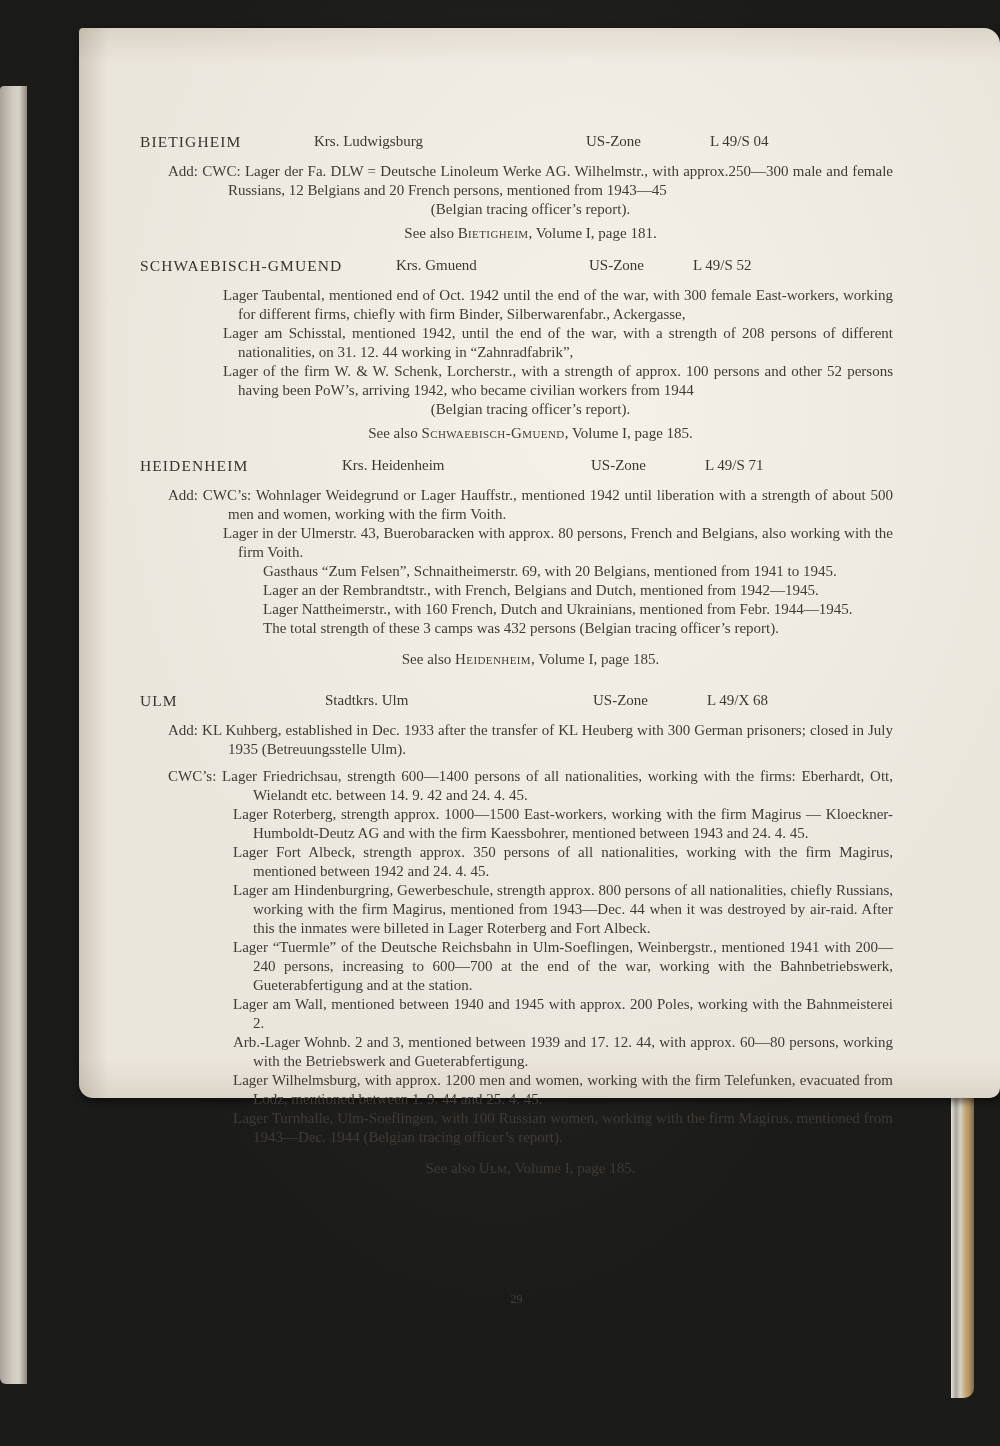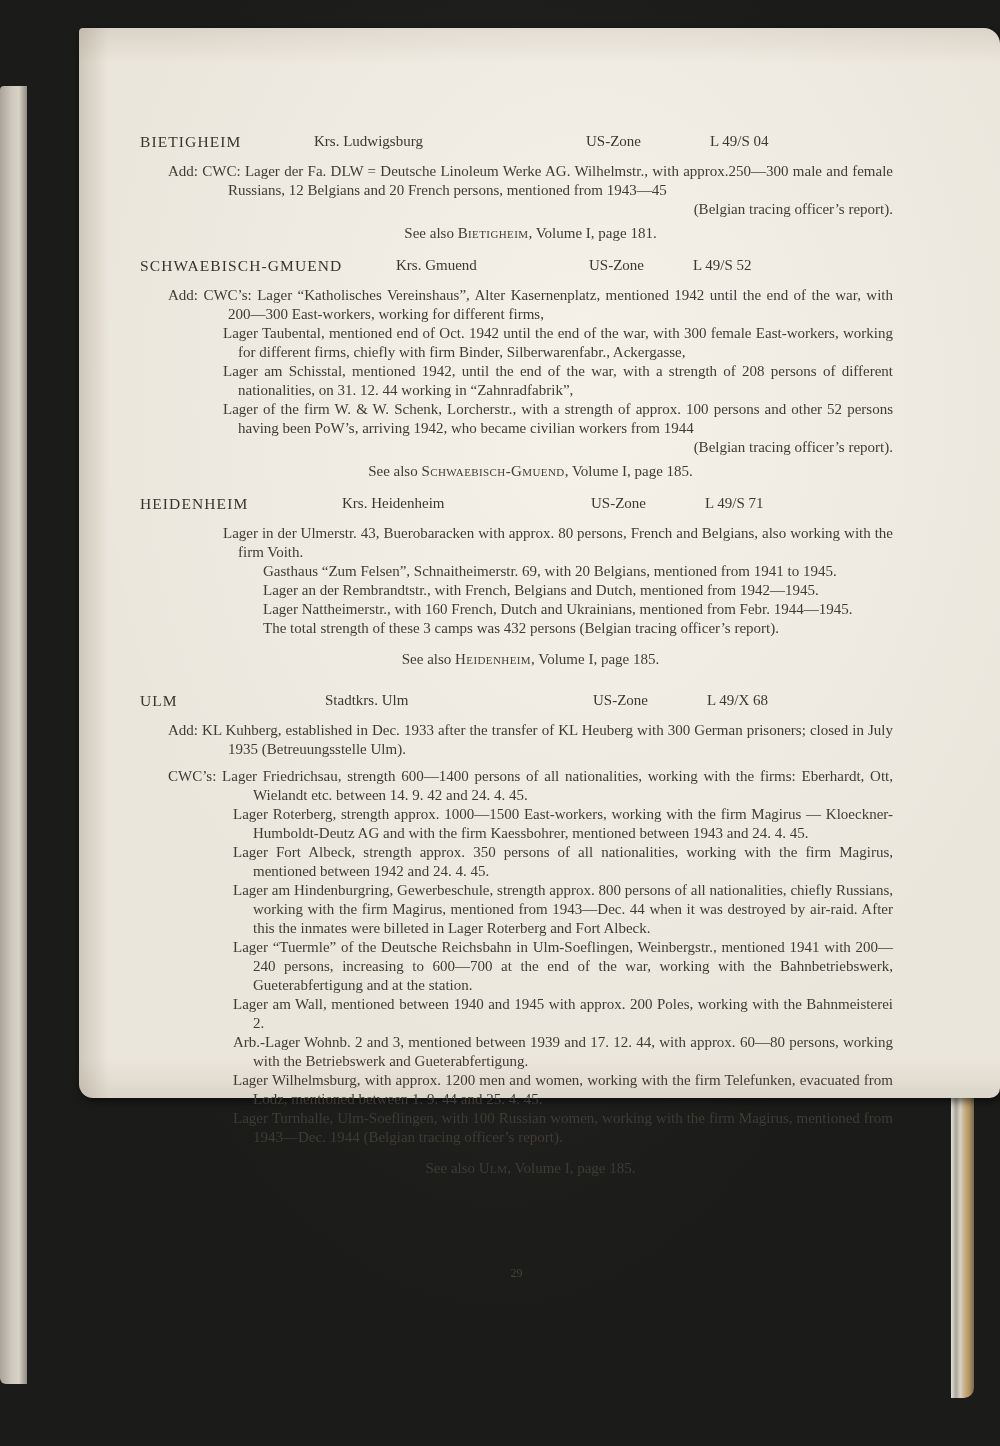--- a/index.html
+++ b/index.html
@@ -38,28 +38,28 @@
   .sh{position:relative;height:21px;margin-bottom:9px;white-space:nowrap;}
   .sh-name{position:absolute;left:0;font-size:15.5px;letter-spacing:1.1px;color:#38342d;}
   .sh-d,.sh-z,.sh-c{position:absolute;color:#3c382f;}
   
   .p{margin:0 0 0 28px;text-align:justify;}
   .p-add{padding-left:60px;text-indent:-60px;}
   .p-cwc{padding-left:85px;text-indent:-85px;margin-top:8px;}
   .p-entry{padding-left:70px;text-indent:-15px;}
   .p-sub{padding-left:108px;text-indent:-13px;}
   .p-entry-u{padding-left:85px;text-indent:-20px;}
-  .p-right{text-align:right;padding-left:0;text-indent:0;}
+  .p-right{text-align:center;padding-left:0;text-indent:0;}
   .p-seealso{margin-top:5px;text-align:center;}
   .mt12{margin-top:12px;}
   .mb8{margin-bottom:8px;}
   .sec{margin-bottom:13px;}
   .sec-gap{margin-bottom:22px;}
   .sc{font-variant:small-caps;letter-spacing:.4px;}
-  .page-number{position:absolute;top:1236px;left:0;width:753px;text-align:center;
+  .page-number{position:absolute;top:1262px;left:0;width:753px;text-align:center;
     color:#45413a;font-size:12px;}
 </style>
 </head>
 <body>
 
 <div class="backdrop"></div>
 <div class="prev-page"></div>
 <div class="page-stack"></div>
 
 <div class="book-page">
@@ -78,35 +78,35 @@
       <p class="p p-seealso"><span>See also </span><span class="sc">Bietigheim</span><span>, Volume I, page 181.</span></p>
     </section>
 
     <section class="sec">
       <div class="sh">
         <span class="sh-name">SCHWAEBISCH-GMUEND</span>
         <span class="sh-d" style="left:256px">Krs. Gmuend</span>
         <span class="sh-z" style="left:449px">US-Zone</span>
         <span class="sh-c" style="left:553px">L 49/S 52</span>
       </div>
-      <p class="p p-add">Add: CWC’s: Lager “Katholisches Vereinshaus”, Alter Kasernenplatz, mentioned 1942 until the end of the war, with 200—300 East-workers, working for different firms,</p>
       <p class="p p-entry">Lager Taubental, mentioned end of Oct. 1942 until the end of the war, with 300 female East-workers, working for different firms, chiefly with firm Binder, Silberwarenfabr., Ackergasse,</p>
       <p class="p p-entry">Lager am Schisstal, mentioned 1942, until the end of the war, with a strength of 208 persons of different nationalities, on 31. 12. 44 working in “Zahnradfabrik”,</p>
       <p class="p p-entry">Lager of the firm W. &amp; W. Schenk, Lorcherstr., with a strength of approx. 100 persons and other 52 persons having been PoW’s, arriving 1942, who became civilian workers from 1944</p>
       <p class="p p-right">(Belgian tracing officer’s report).</p>
       <p class="p p-seealso"><span>See also </span><span class="sc">Schwaebisch-Gmuend</span><span>, Volume I, page 185.</span></p>
     </section>
 
     <section class="sec sec-gap">
       <div class="sh">
         <span class="sh-name">HEIDENHEIM</span>
         <span class="sh-d" style="left:202px">Krs. Heidenheim</span>
         <span class="sh-z" style="left:451px">US-Zone</span>
         <span class="sh-c" style="left:565px">L 49/S 71</span>
       </div>
+      <p class="p p-add">Add: CWC’s: Wohnlager Weidegrund or Lager Hauffstr., mentioned 1942 until liberation with a strength of about 500 men and women, working with the firm Voith.</p>
       <p class="p p-entry">Lager in der Ulmerstr. 43, Buerobaracken with approx. 80 persons, French and Belgians, also working with the firm Voith.</p>
       <p class="p p-sub">Gasthaus “Zum Felsen”, Schnaitheimerstr. 69, with 20 Belgians, mentioned from 1941 to 1945.</p>
       <p class="p p-sub">Lager an der Rembrandtstr., with French, Belgians and Dutch, mentioned from 1942—1945.</p>
       <p class="p p-sub">Lager Nattheimerstr., with 160 French, Dutch and Ukrainians, mentioned from Febr. 1944—1945.</p>
       <p class="p p-sub">The total strength of these 3 camps was 432 persons (Belgian tracing officer’s report).</p>
       <p class="p p-seealso mt12"><span>See also </span><span class="sc">Heidenheim</span><span>, Volume I, page 185.</span></p>
     </section>
 
     <section class="sec">
       <div class="sh">

